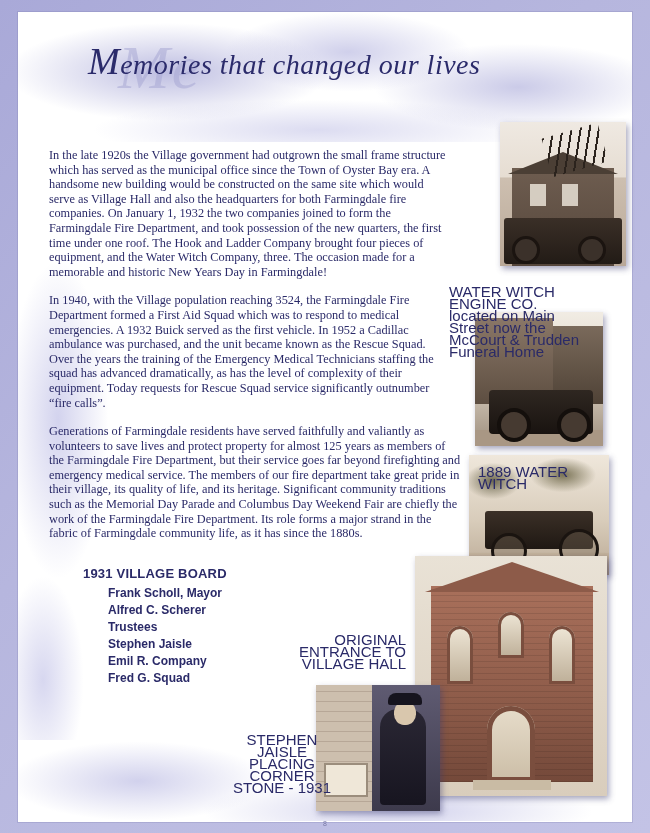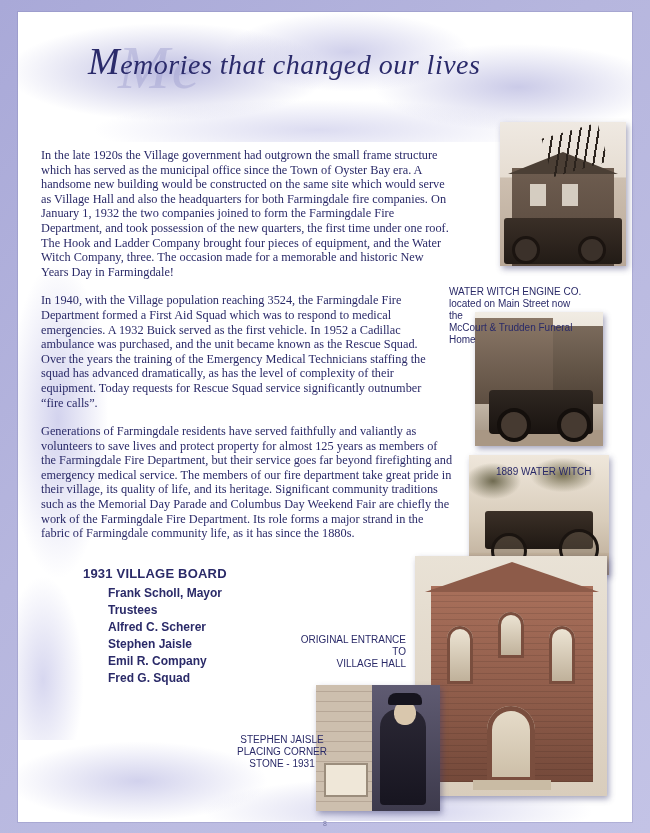--- a/index.html
+++ b/index.html
@@ -87,21 +87,21 @@
   .body-col {
     position: absolute;
     left: 37px;
     top: 148px;
     width: 412px;
     color: #2a2a68;
     font-size: 12.3px;
     line-height: 14.6px;
     text-align: left;
   }
-  .body-col p { margin: 0 0 14px 4px; }
+  .body-col p { margin: 0 0 14px 12px; }
   .para-2 { width: 400px; }
   .para-3 { width: 412px; }
 
   
   .board {
     position: absolute;
     left: 53px;
     top: 566px;
     width: 250px;
     font-family: "Liberation Sans", sans-serif;
@@ -118,26 +118,26 @@
     font-size: 12px;
     font-weight: bold;
     line-height: 17px;
     padding-left: 25px;
   }
 
   
   .caption {
     position: absolute;
     font-family: "Liberation Sans", sans-serif;
-    font-size: 10px;
+    font-size: 15px;
     color: #2a2a68;
     line-height: 12px;
   }
   .cap-witch-co { left: 449px; top: 286px; width: 135px; }
-  .cap-1889 { left: 496px; top: 466px; width: 120px; }
+  .cap-1889 { left: 478px; top: 466px; width: 120px; }
   .cap-entrance { left: 286px; top: 634px; width: 120px; text-align: right; }
   .cap-stephen { left: 232px; top: 734px; width: 100px; text-align: center; }
 
   
   .photo {
     position: absolute;
     overflow: hidden;
     box-shadow: 2px 3px 6px rgba(60,60,110,0.45);
     background: #6d5a4c;
   }
@@ -308,22 +308,22 @@
 
   <div class="body-col">
     <p class="para-1">In the late 1920s the Village government had outgrown the small frame structure which has served as the municipal office since the Town of Oyster Bay era. A handsome new building would be constructed on the same site which would serve as Village Hall and also the headquarters for both Farmingdale fire companies. On January 1, 1932 the two companies joined to form the Farmingdale Fire Department, and took possession of the new quarters, the first time under one roof. The Hook and Ladder Company brought four pieces of equipment, and the Water Witch Company, three. The occasion made for a memorable and historic New Years Day in Farmingdale!</p>
     <p class="para-2">In 1940, with the Village population reaching 3524, the Farmingdale Fire Department formed a First Aid Squad which was to respond to medical emergencies. A 1932 Buick served as the first vehicle. In 1952 a Cadillac ambulance was purchased, and the unit became known as the Rescue Squad. Over the years the training of the Emergency Medical Technicians staffing the squad has advanced dramatically, as has the level of complexity of their equipment. Today requests for Rescue Squad service significantly outnumber “fire calls”.</p>
     <p class="para-3">Generations of Farmingdale residents have served faithfully and valiantly as volunteers to save lives and protect property for almost 125 years as members of the Farmingdale Fire Department, but their service goes far beyond firefighting and emergency medical service. The members of our fire department take great pride in their village, its quality of life, and its heritage. Significant community traditions such as the Memorial Day Parade and Columbus Day Weekend Fair are chiefly the work of the Farmingdale Fire Department. Its role forms a major strand in the fabric of Farmingdale community life, as it has since the 1880s.</p>
   </div>
 
   <div class="board">
     <div class="board-title">1931 VILLAGE BOARD</div>
     <div class="board-line">Frank Scholl, Mayor</div>
+    <div class="board-line">Alfred C. Scherer</div>
     <div class="board-line">Trustees</div>
-    <div class="board-line">Alfred C. Scherer</div>
     <div class="board-line">Stephen Jaisle</div>
     <div class="board-line">Emil R. Company</div>
     <div class="board-line">Fred G. Squad</div>
   </div>
 
   <div class="photo photo-1">
     <div class="sky p1-bg"></div>
     <div class="p1-house"></div>
     <div class="p1-roof"></div>
     <div class="p1-win" style="left:30px;top:62px;width:16px;height:22px;"></div>

